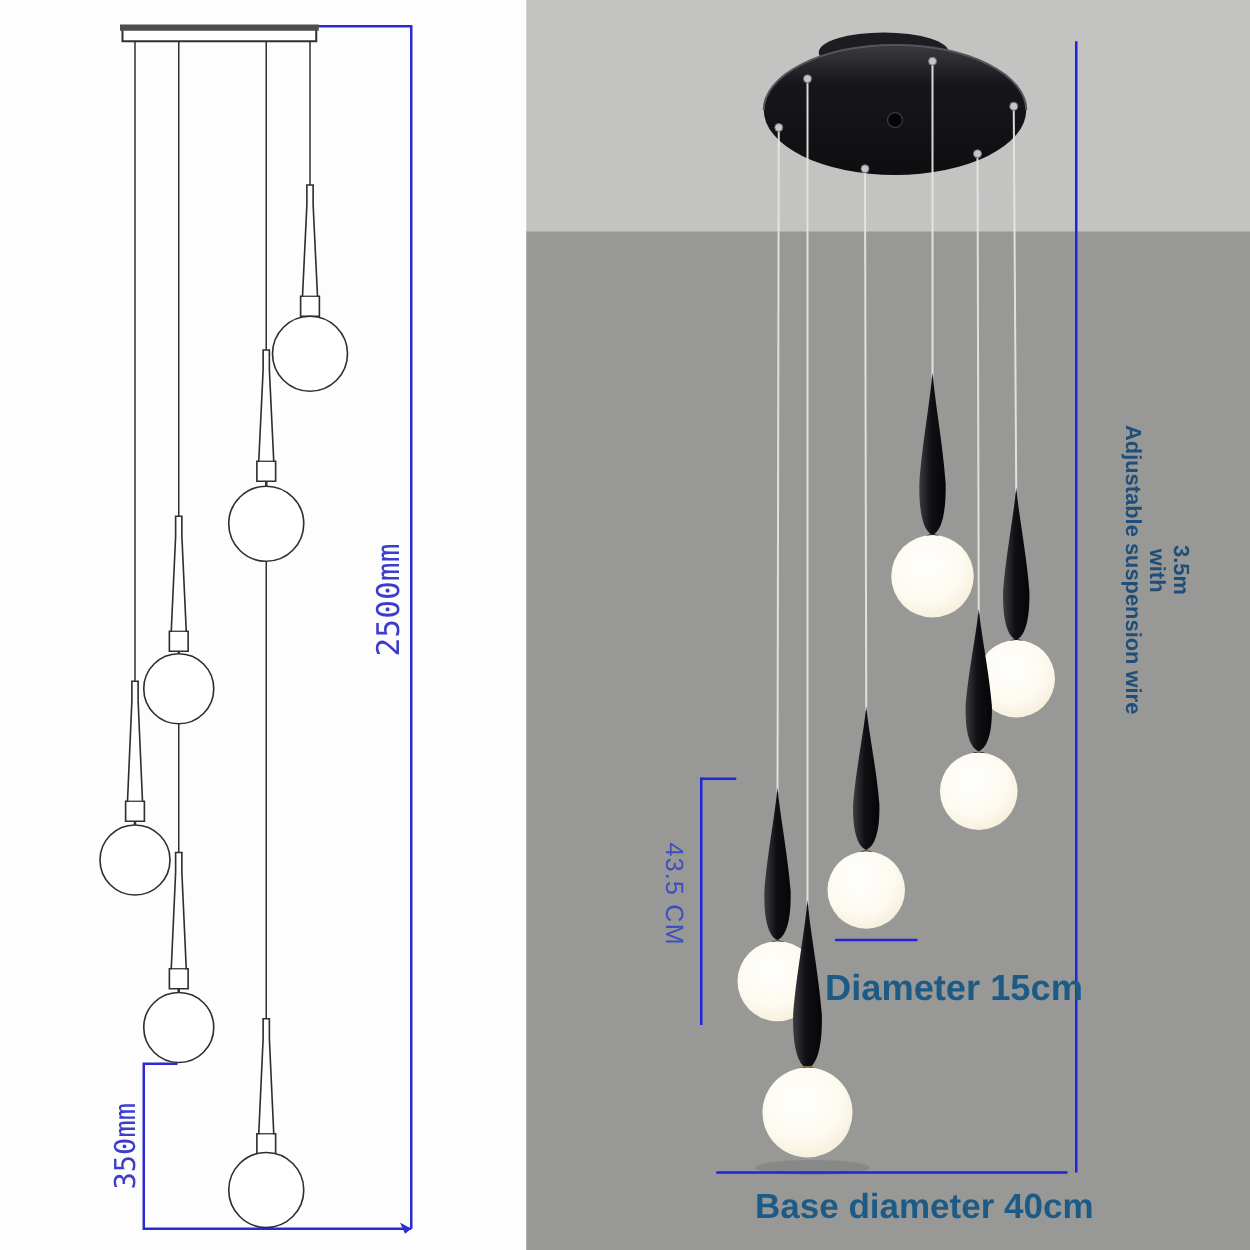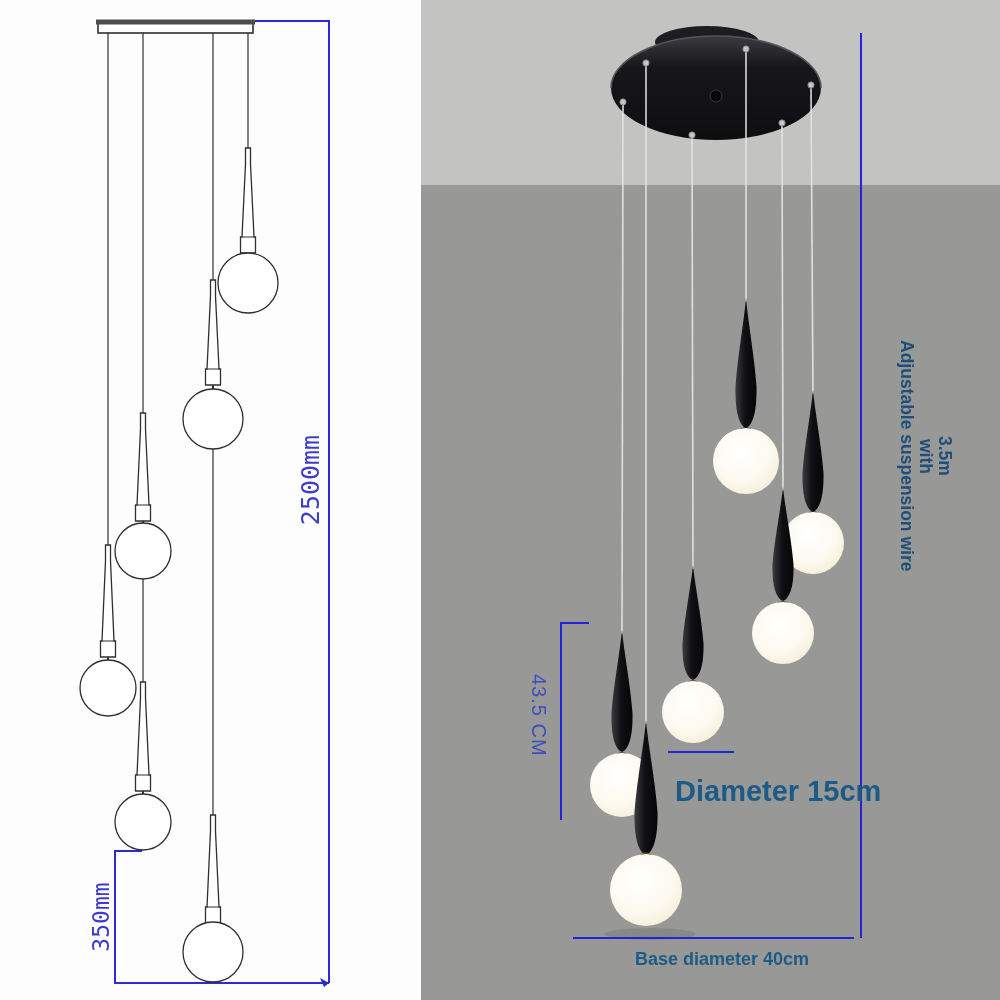--- a/index.html
+++ b/index.html
@@ -20,22 +20,22 @@
     font-size:25px;transform:rotate(-90deg);}
   #dim-350{left:41px;top:904px;width:120px;height:26px;line-height:26px;
     font-size:23px;transform:rotate(-90deg);}
   #dim-435{left:527px;top:659px;width:28px;height:112px;
     writing-mode:vertical-lr;text-align:center;font-size:20px;
     color:#3c4fc0;white-space:nowrap;letter-spacing:1px;}
   #note-adjustable{left:897px;top:322px;width:48px;height:268px;
     writing-mode:vertical-lr;text-align:center;font-size:17.5px;
     line-height:19px;font-weight:600;color:#1f4e79;}
   .big-label{color:#1d5b87;font-weight:bold;text-align:center;white-space:nowrap;}
-  #label-diameter{left:660px;top:775px;width:180px;font-size:29px;margin-left:15px;}
-  #label-base{left:604px;top:949px;width:236px;font-size:18px;}
+  #label-diameter{left:660px;top:775px;width:180px;font-size:29px;}
+  #label-base{left:604px;top:949px;width:236px;font-size:28px;}
 </style>
 </head>
 <body>
 
 <div id="stage">
 
   <div id="bg-top" class="abs"></div>
   <div id="bg-bottom" class="abs"></div>
 
   <svg id="drawing-svg" class="abs layer" viewBox="0 0 1000 1000">

